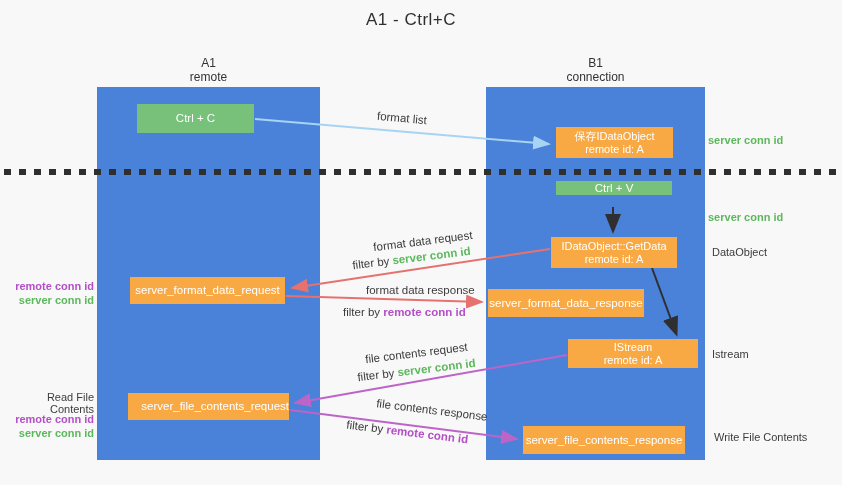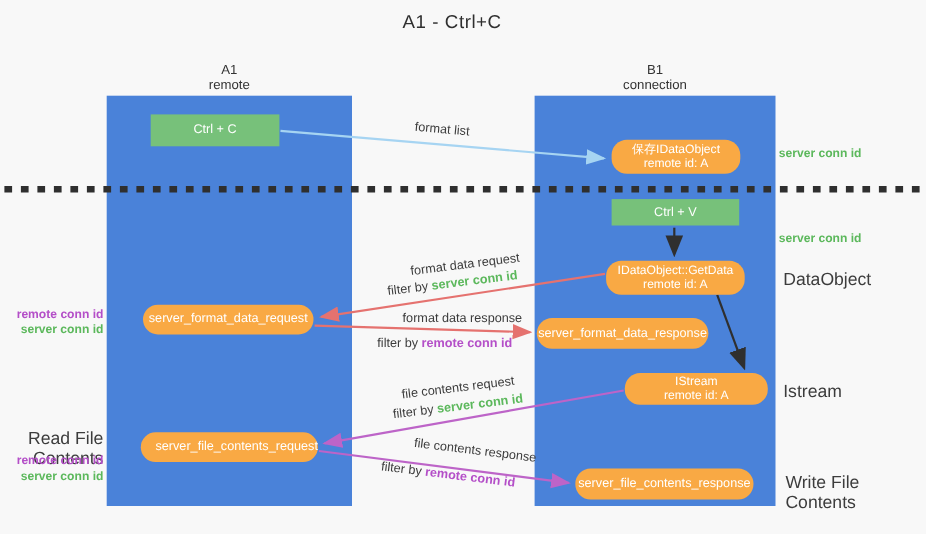--- a/index.html
+++ b/index.html
@@ -23,25 +23,25 @@
   .col-header.left { left:97px; width:223px; }
   .col-header.right { left:486px; width:219px; }
   .column { background:var(--column_blue); top:87px; height:373px; }
   .column.left { left:97px; width:223px; }
   .column.right { left:486px; width:219px; }
   .node {
     display:flex; flex-direction:column; align-items:center; justify-content:center;
     color:#fff; text-align:center; line-height:13px; font-size:11.5px;
   }
   .node.green { background:var(--box_green); }
-  .node.orange { background:var(--box_orange);border-radius:14px; }
+  .node.orange { background:var(--box_orange); }
   .side-note { font-size:11px; font-weight:bold; line-height:14px; }
   .side-note.green { color:var(--text_green); }
   .side-note.purple { color:var(--text_purple); }
-  .side-label { font-size:16px; color:var(--text_dark); }
+  .side-label { font-size:11px; color:var(--text_dark); }
   .left-block { left:0; width:94px; text-align:right; }
   .arrow-label { font-size:11.5px; color:var(--text_dark); white-space:nowrap; }
   .arrow-label .hl-green { color:var(--text_green); font-weight:bold; }
   .arrow-label .hl-purple { color:var(--text_purple); font-weight:bold; }
   .rot-up { transform:rotate(-7deg); }
   .rot-dn { transform:rotate(7deg); }
   .rot-sm { transform:rotate(5deg); }
   svg.arrows { position:absolute; left:0; top:0; width:842px; height:485px; pointer-events:none; }
 </style>
 </head>
@@ -100,21 +100,21 @@
 
   <div class="abs node green" style="left:137px; top:104px; width:117px; height:29px;">
     <span>Ctrl + C</span>
   </div>
 
   <div class="abs node orange" style="left:556px; top:127px; width:117px; height:31px; font-size:11px;">
     <span>保存IDataObject</span>
     <span>remote id: A</span>
   </div>
 
-  <div class="abs node green" style="left:556px; top:181px; width:116px; height:24px;justify-content:center;">
+  <div class="abs node green" style="left:556px; top:181px; width:116px; height:14px;justify-content:center;">
     <span>Ctrl + V</span>
   </div>
 
   <div class="abs node orange" style="left:551px; top:237px; width:126px; height:31px; font-size:11px;">
     <span>IDataObject::GetData</span>
     <span>remote id: A</span>
   </div>
 
   <div class="abs node orange" style="left:130px; top:277px; width:155px; height:27px;">
     <span>server_format_data_request</span>

